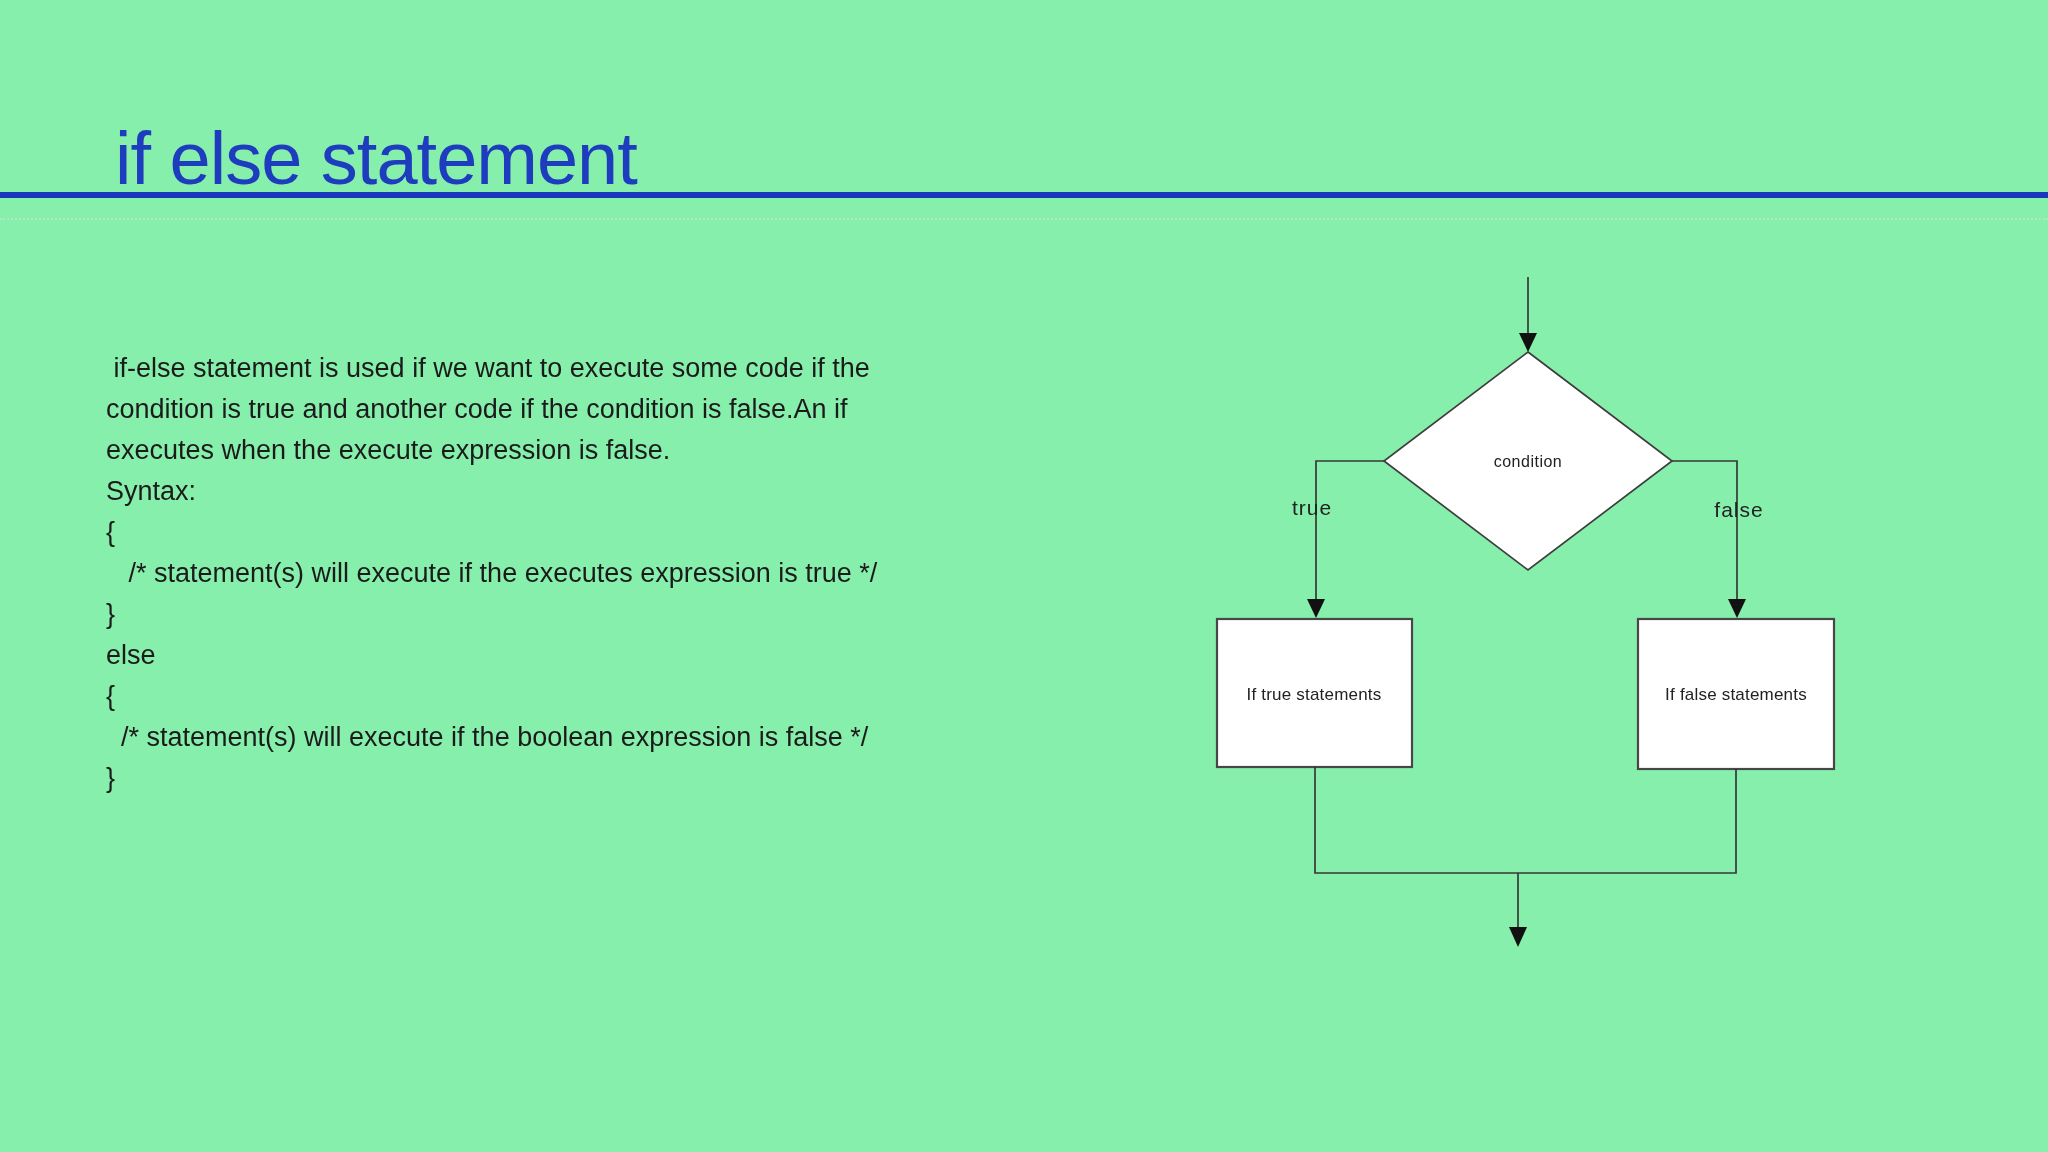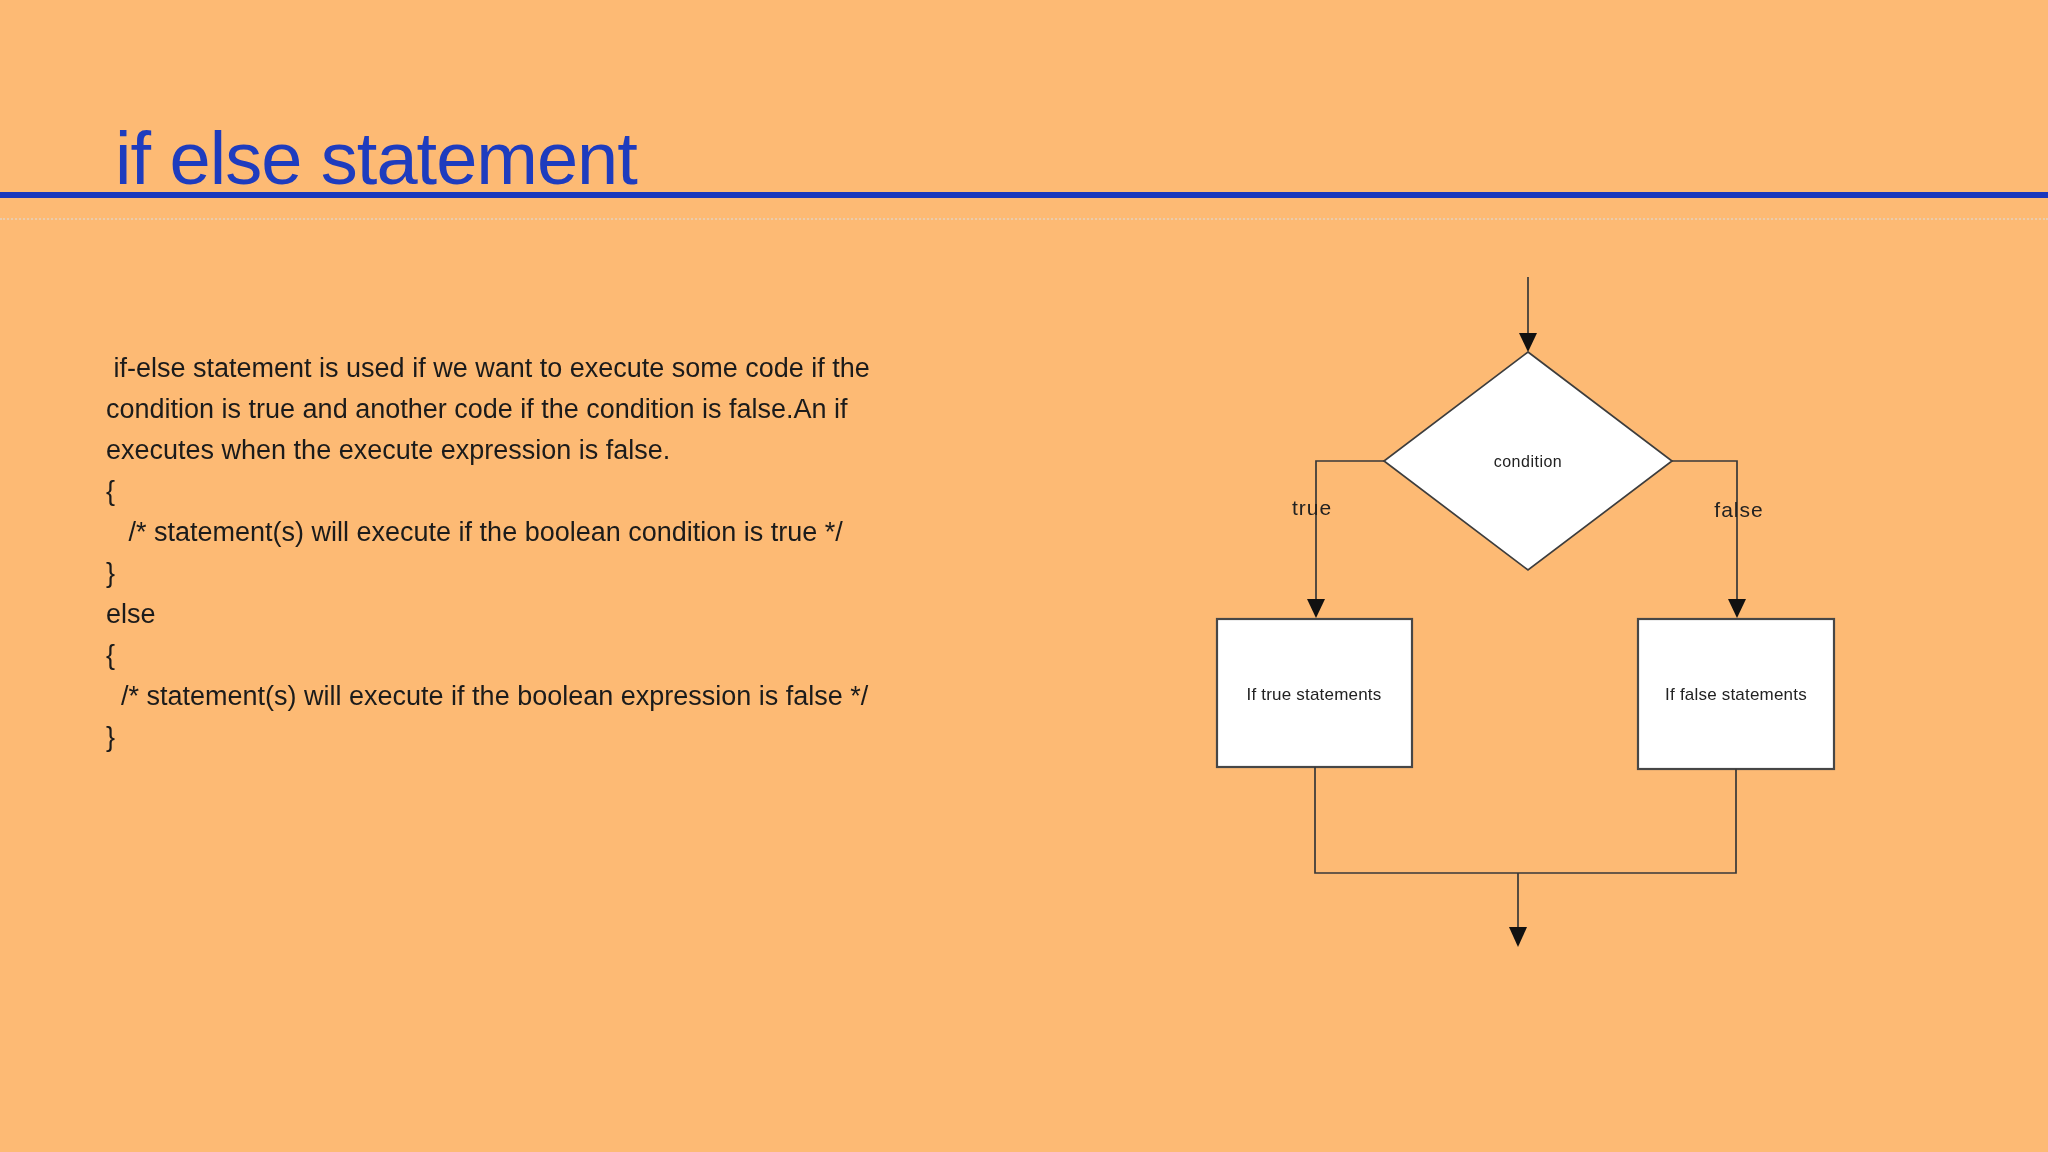--- a/index.html
+++ b/index.html
@@ -3,21 +3,21 @@
 <meta charset="utf-8">
 <style>
   html,body{margin:0;padding:0;}
   body{
     width:2048px;height:1152px;
     background:#ffffff;
     overflow:hidden;
     position:relative;
     font-family:"Liberation Sans", sans-serif;
   }
-  .slide{position:absolute;inset:0;background:#fdba74;}
+  .slide{position:absolute;inset:0;background:#86efac;}
 
   .slide-title{
     position:absolute;
     left:115px;top:122px;
     font-size:74px;
     line-height:74px;
     font-weight:400;
     color:#1e3cbe;
     letter-spacing:-1px;
     white-space:pre;
@@ -66,22 +66,23 @@
 <div class="slide">
 
   <div class="slide-title">if else statement</div>
   <div class="title-rule"></div>
   <div class="faint-rule"></div>
 
   <div class="body-text">
     <div class="line"> if-else statement is used if we want to execute some code if the</div>
     <div class="line">condition is true and another code if the condition is false.An if</div>
     <div class="line">executes when the execute expression is false.</div>
+    <div class="line">Syntax:</div>
     <div class="line">{</div>
-    <div class="line">   /* statement(s) will execute if the boolean condition is true */</div>
+    <div class="line">   /* statement(s) will execute if the executes expression is true */</div>
     <div class="line">}</div>
     <div class="line">else</div>
     <div class="line">{</div>
     <div class="line">  /* statement(s) will execute if the boolean expression is false */</div>
     <div class="line">}</div>
   </div>
 
   <div class="flowchart">
     <svg viewBox="0 0 750 750" xmlns="http://www.w3.org/2000/svg">
 

